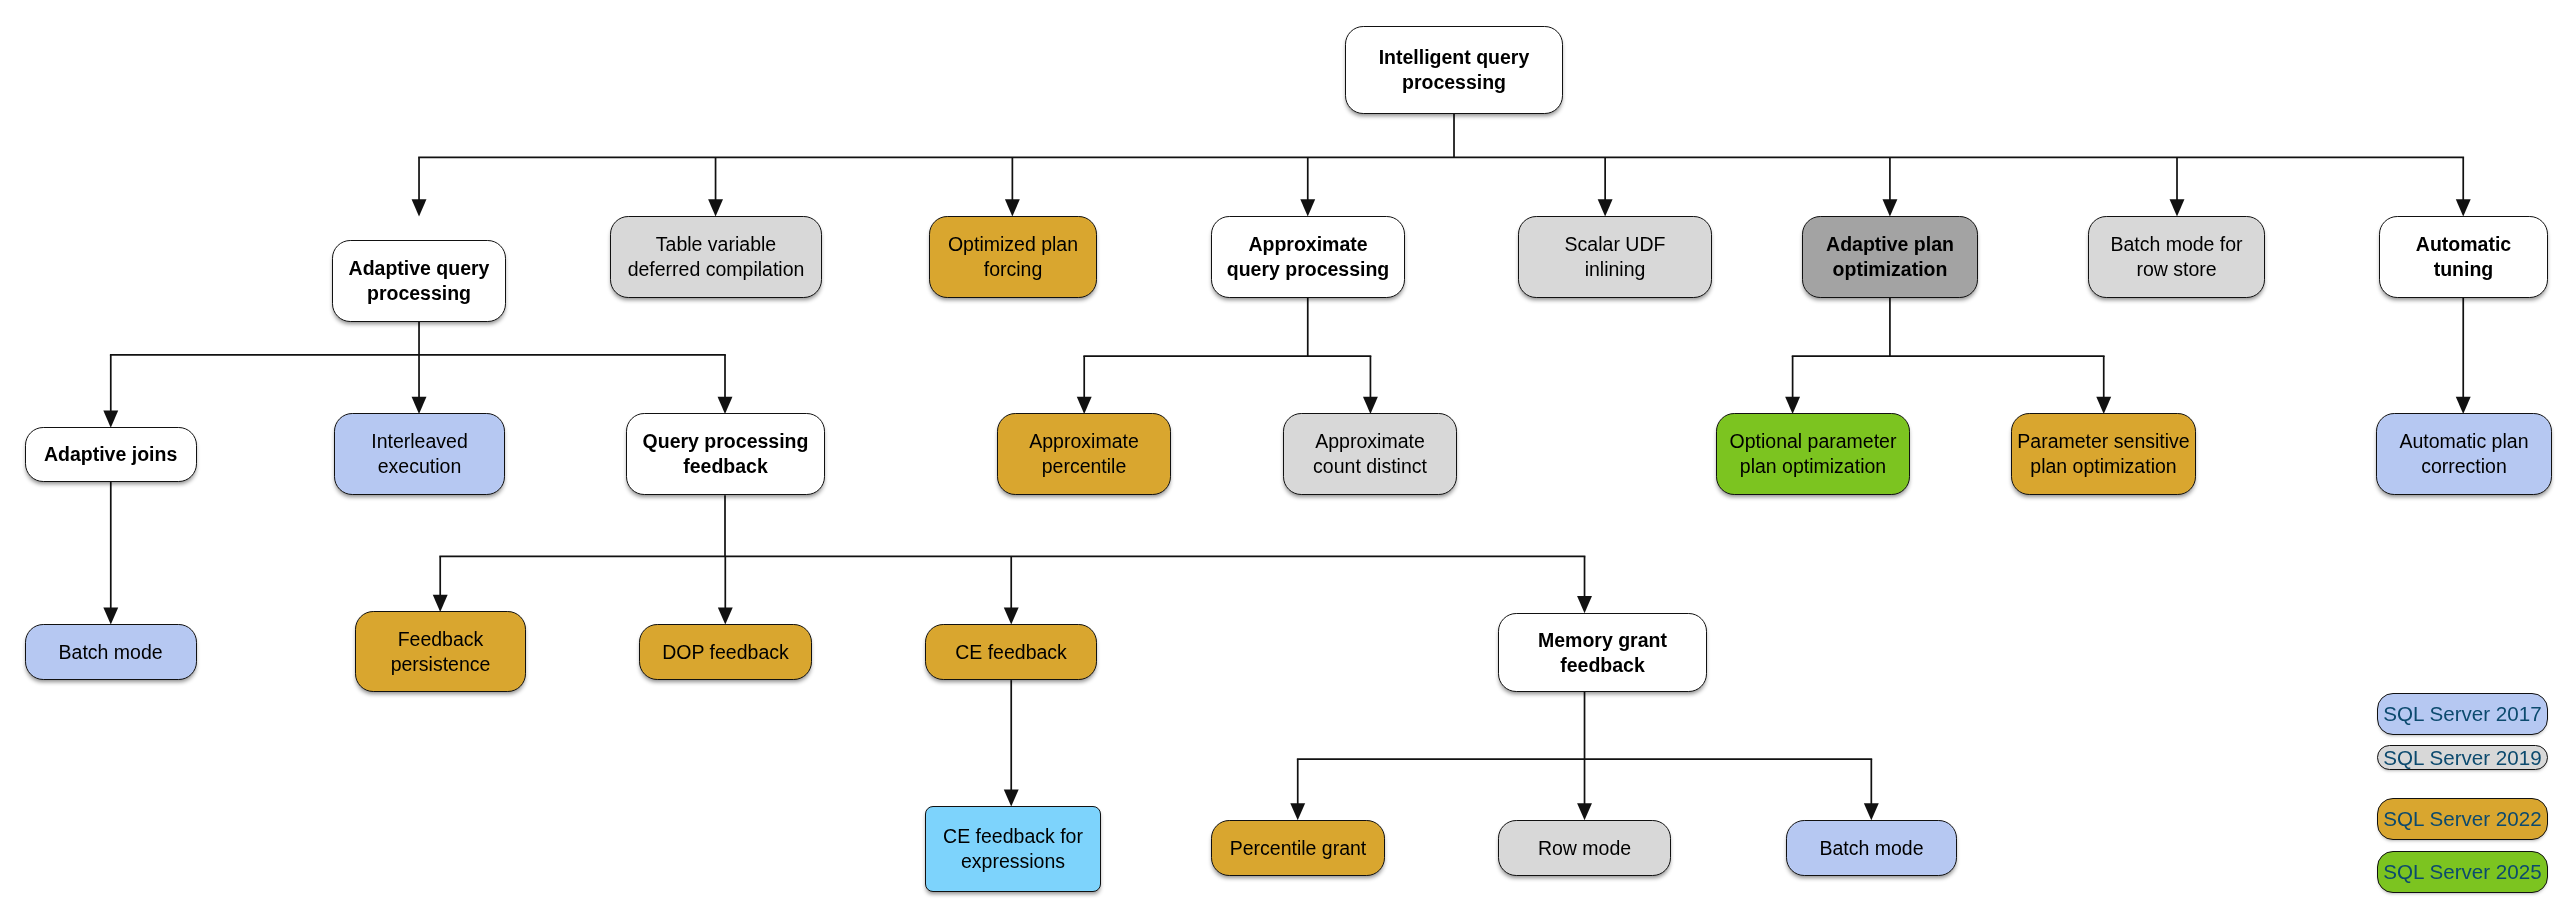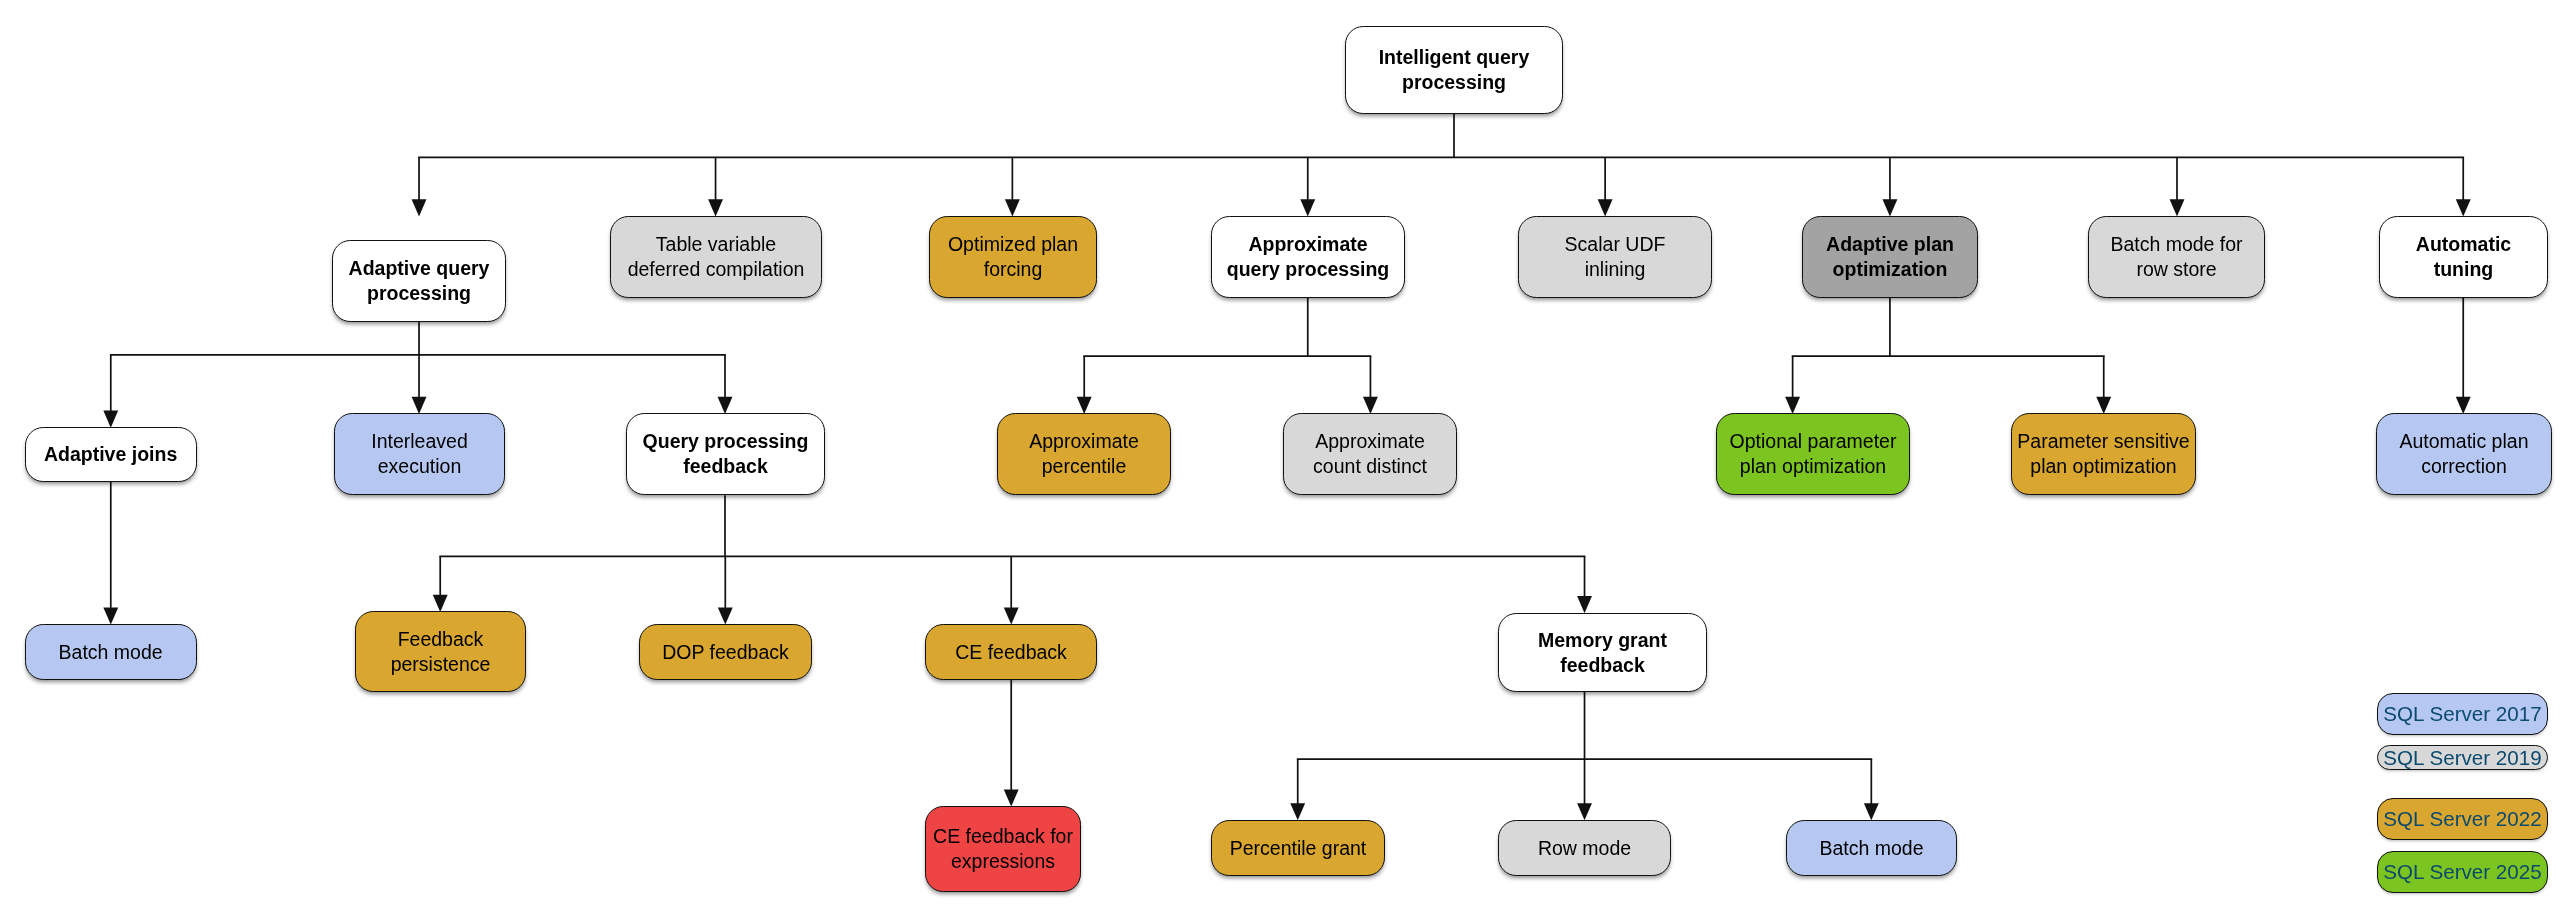--- a/index.html
+++ b/index.html
@@ -188,21 +188,21 @@
       <div class="node" style="left: 639px; top: 624px; width: 173px; height: 56px; background: rgb(217, 166, 47);">
         <span class="label">DOP feedback</span>
       </div>
       <div class="node" style="left: 925px; top: 624px; width: 172px; height: 56px; background: rgb(217, 166, 47);">
         <span class="label">CE feedback</span>
       </div>
       <div class="node bold" style="left: 1498px; top: 613px; width: 209px; height: 79px; background: rgb(255, 255, 255);">
         <span class="label">Memory grant
 feedback</span>
       </div>
-      <div class="node" style="left: 925px; top: 806px; width: 156px; height: 86px; background: #ef4444;">
+      <div class="node" style="left: 925px; top: 806px; width: 176px; height: 86px; background: #7dd3fc; border-radius: 8px;">
         <span class="label">CE feedback for
 expressions</span>
       </div>
       <div class="node" style="left: 1211px; top: 820px; width: 174px; height: 56px; background: rgb(217, 166, 47);">
         <span class="label">Percentile grant</span>
       </div>
       <div class="node" style="left: 1498px; top: 820px; width: 173px; height: 56px; background: rgb(216, 216, 216);">
         <span class="label">Row mode</span>
       </div>
       <div class="node" style="left: 1786px; top: 820px; width: 171px; height: 56px; background: rgb(182, 200, 242);">

